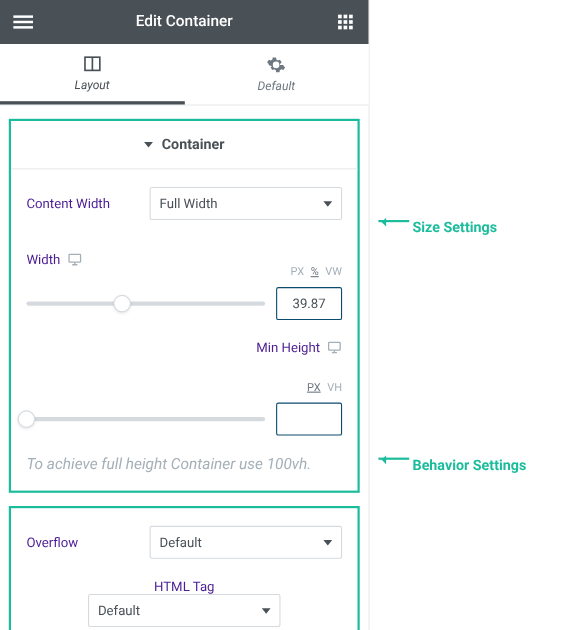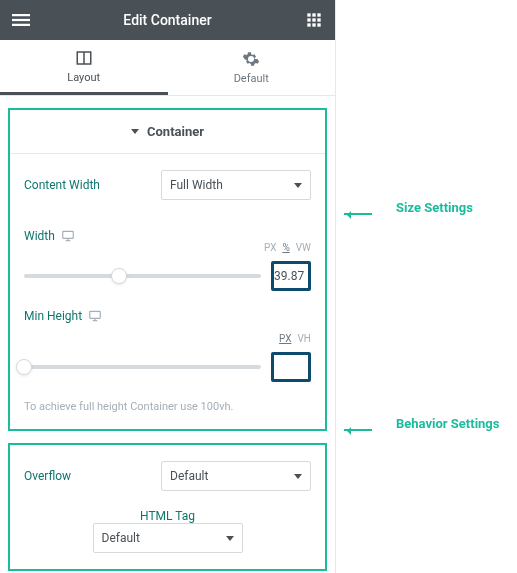--- a/index.html
+++ b/index.html
@@ -1,48 +1,48 @@
 <!DOCTYPE html>
 <html><head>
 <meta charset="utf-8">
 <style>
   * { box-sizing: border-box; margin: 0; padding: 0; font-family: -apple-system, BlinkMacSystemFont, "Segoe UI", Roboto, sans-serif; }
   body { width: 517px; height: 573px; background: #fff; position: relative; }
   .panel { width: 336px; height: 573px; background: #fff; border-right: 1px solid #e6e9ec; }
   .header { background: #495157; color: #fff; height: 40px; display: flex; align-items: center; justify-content: space-between; padding: 0 10px; }
   .header .title { font-size: 14px; font-weight: 500; }
   .header .icon-btn { width: 22px; height: 22px; display: flex; align-items: center; justify-content: center; cursor: pointer; }
-  .tabs { display: flex; height: 56px; border-bottom: 1px solid #e6e9ec; background: #fff; }
+  .tabs { display: flex; height: 56px; border-bottom: 1px solid #e6e9ec; background: #fff; font-style: italic; }
   .tab { flex: 1; display: flex; flex-direction: column; align-items: center; justify-content: center; gap: 4px; cursor: pointer; color: #6d7882; font-size: 11px; }
   .tab.active { color: #495157; border-bottom: 3px solid #495157; }
   .tab svg { width: 18px; height: 18px; }
   .section { border: 2px solid #1abc9c; margin: 12px 8px; background: #fff; position: relative; }
   .section-header { padding: 14px 12px; font-size: 13px; font-weight: 700; color: #495157; display: flex; align-items: center; gap: 8px; border-bottom: 1px solid #e6e9ec; cursor: pointer; justify-content: center; }
   .section-body { padding: 16px 14px; }
   .row { display: flex; align-items: center; margin-bottom: 18px; }
   .row:last-child { margin-bottom: 0; flex-direction: column; }
-  .label { font-size: 12px; color: #0f766e; flex: 1; display: flex; align-items: center; gap: 6px; }
-  .select { width: 150px; height: 30px; border: 1px solid #d5dadf; background: #fff; font-size: 12px; color: #495157; padding: 0 8px; display: flex; align-items: center; justify-content: space-between; cursor: pointer; border-radius: 2px; }
+  .label { font-size: 12px; color: #4c1d95; flex: 1; display: flex; align-items: center; gap: 6px; }
+  .select { width: 175px; height: 30px; border: 1px solid #d5dadf; background: #fff; font-size: 12px; color: #495157; padding: 0 8px; display: flex; align-items: center; justify-content: space-between; cursor: pointer; border-radius: 2px; }
   .units { display: flex; gap: 6px; font-size: 10px; color: #a4afb7; }
   .units span { cursor: pointer; margin-top: 24px; }
   .units span.active { color: #6d7882; text-decoration: underline; }
   .slider-row { display: flex; align-items: center; gap: 10px; margin-top: 8px; margin-bottom: 18px; }
   .slider { flex: 1; height: 4px; background: #d5dadf; border-radius: 2px; position: relative; }
   .slider .thumb { position: absolute; width: 16px; height: 16px; background: #fff; border: 1px solid #d5dadf; border-radius: 50%; top: 50%; transform: translate(-50%, -50%); box-shadow: 0 1px 3px rgba(0,0,0,0.1); cursor: grab; }
-  .num-input { width: 40px; height: 30px; border: 3px solid #0c4a6e; text-align: left; font-size: 12px; color: #495157; border-radius: 2px; }
-  .hint { font-size: 11px; color: #a4afb7; margin-top: 4px; }
+  .num-input { width: 60px; height: 30px; border: 1px solid #0c4a6e; text-align: center; font-size: 12px; color: #495157; border-radius: 2px; }
+  .hint { font-size: 14px; color: #a4afb7; font-style: italic; margin-top: 4px; }
   .items-section { border-top: 1px solid #e6e9ec; padding: 18px 20px; font-size: 13px; font-weight: 700; color: #495157; display: flex; align-items: center; gap: 10px; cursor: pointer; }
-  .callout { position: absolute; display: flex; align-items: flex-end; gap: 24px; }
+  .callout { position: absolute; display: flex; align-items: flex-start; gap: 3px; }
   .callout .arrow { width: 28px; height: 0; border-top: 2px solid #1abc9c; position: relative; }
   .callout .arrow::before { content: ''; position: absolute; left: -1px; top: -4px; border: 4px solid transparent; border-right-color: #1abc9c; }
   .callout .text { font-size: 13px; font-weight: 700; color: #1abc9c; white-space: nowrap; }
   .triangle-down { width: 0; height: 0; border-left: 4px solid transparent; border-right: 4px solid transparent; border-top: 5px solid #495157; }
   .triangle-right { width: 0; height: 0; border-top: 4px solid transparent; border-bottom: 4px solid transparent; border-left: 5px solid #495157; }
   .width-head { display: flex; align-items: center; }
-  .minh-head { display: flex; align-items: flex-start; justify-content: space-between; }
+  .minh-head { display: flex; align-items: flex-end; justify-content: space-between; flex-direction: column; }
 </style>
 </head>
 <body>
 
 <div class="panel">
   <div class="header">
     <div class="icon-btn">
       <svg viewBox="0 0 24 24" width="18" height="18" fill="#fff">
           <rect y="4" width="24" height="3"></rect>
           <rect y="10.5" width="24" height="3"></rect>

